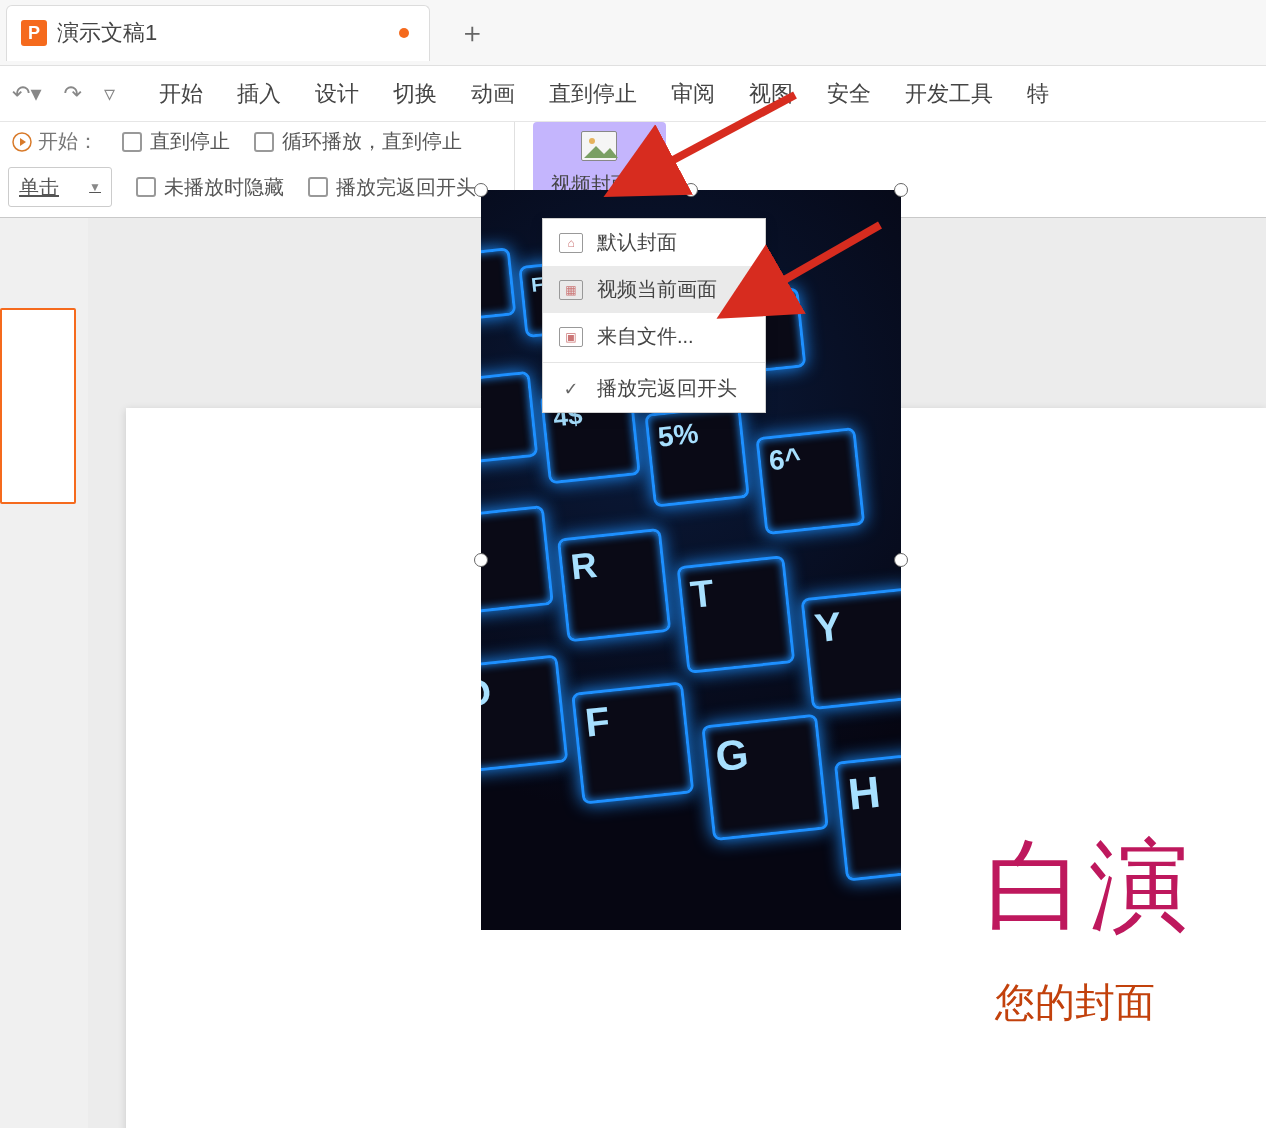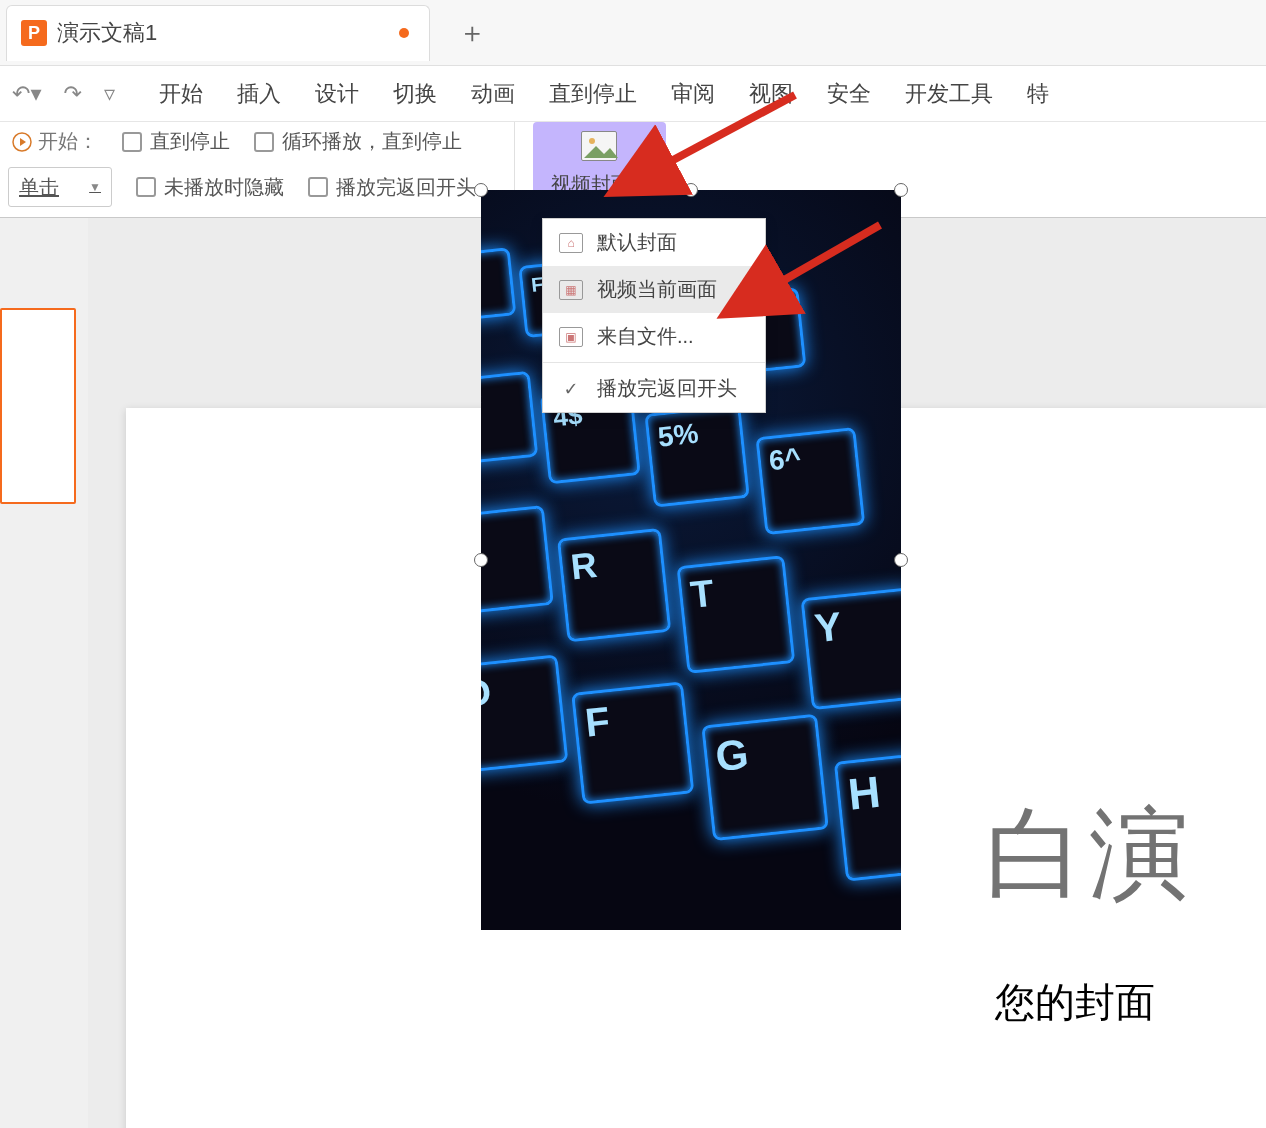--- a/index.html
+++ b/index.html
@@ -271,32 +271,32 @@
   }
   .handle.tl { left: -7px; top: -7px; }
   .handle.tm { left: 50%; top: -7px; transform: translateX(-50%); }
   .handle.tr { right: -7px; top: -7px; }
   .handle.ml { left: -7px; top: 50%; transform: translateY(-50%); }
   .handle.mr { right: -7px; top: 50%; transform: translateY(-50%); }
 
   
   .slide-title {
     position:absolute;
-    left: 985px; right: 0; top: 788px;
-    font-size: 100px; color:#737373;
+    left: 985px; right: 0; top: 820px;
+    font-size: 100px; color:#be185d;
     font-weight: 400;
     letter-spacing: 4px;
     white-space: nowrap;
     z-index: 10;
     font-family: Liberation Serif, serif;
   }
   .slide-sub {
     position:absolute;
     left: 995px; right: 0; top: 975px;
-    font-size: 40px; color:#000000;
+    font-size: 40px; color:#c2410c;
     white-space: nowrap;
     z-index: 10;
   }
 </style>
 </head>
 <body>
 
 <div class="tabbar">
   <div class="tab">
     <span class="logo">P</span>

